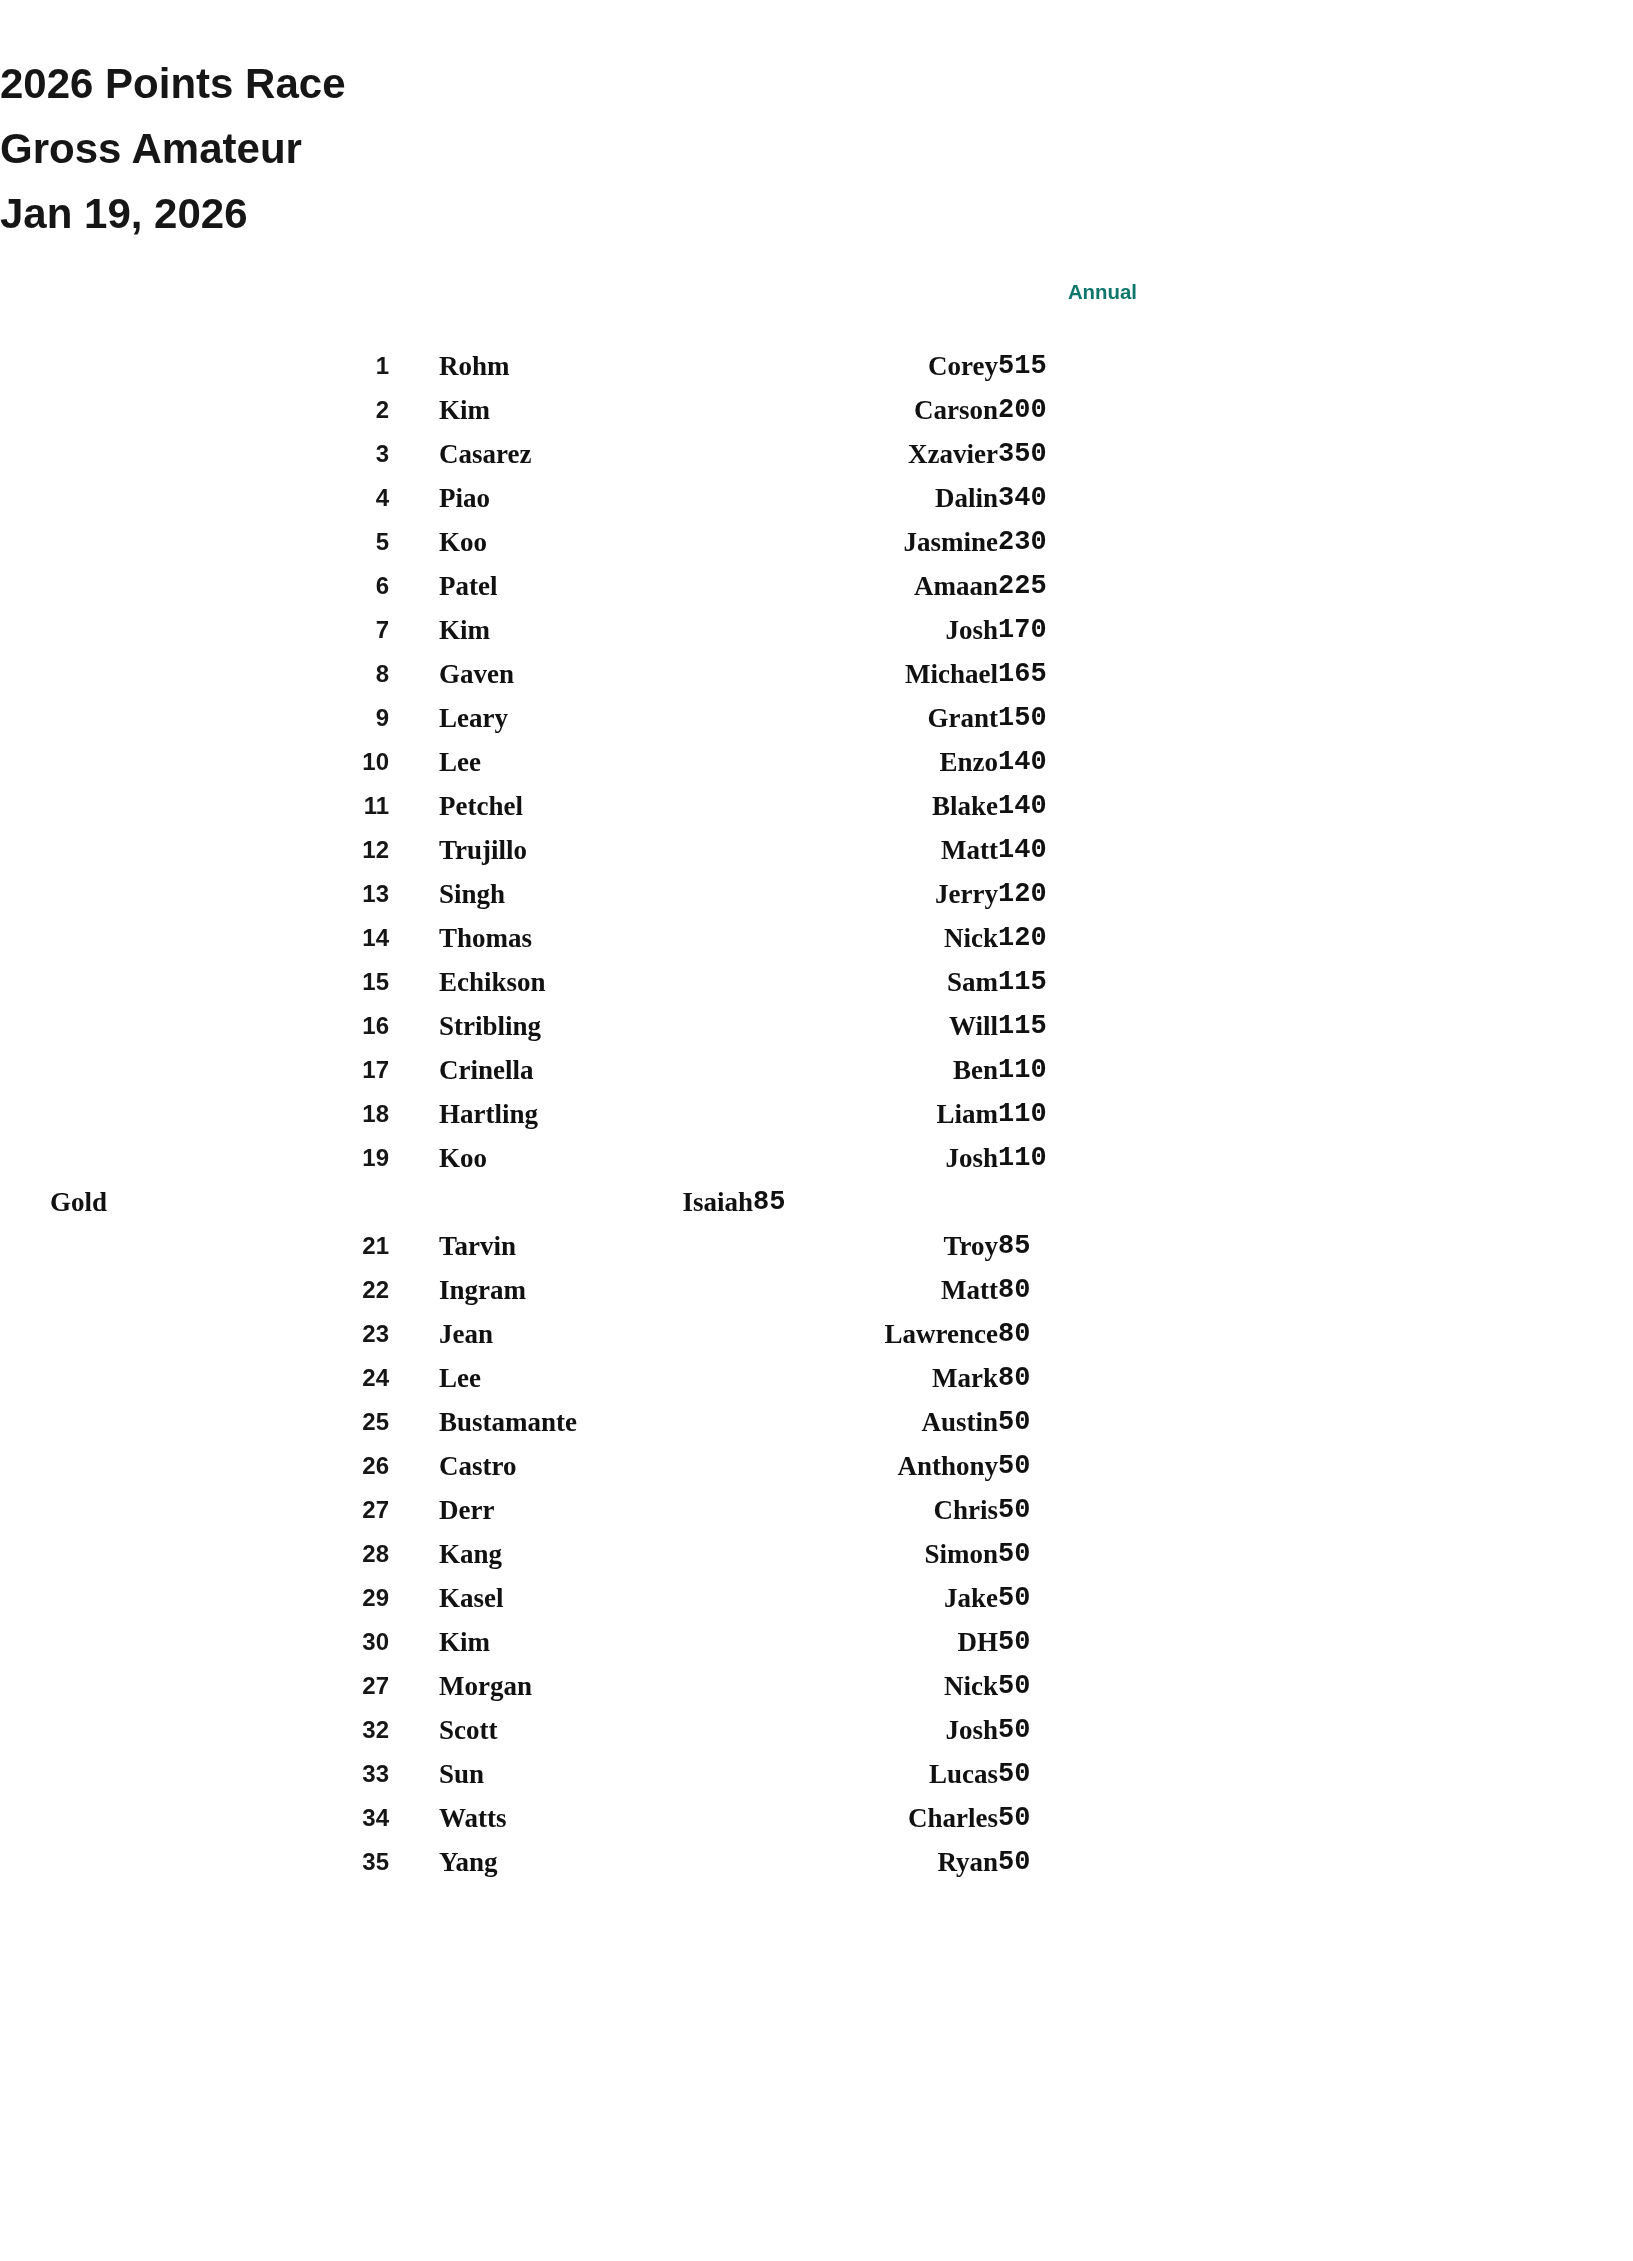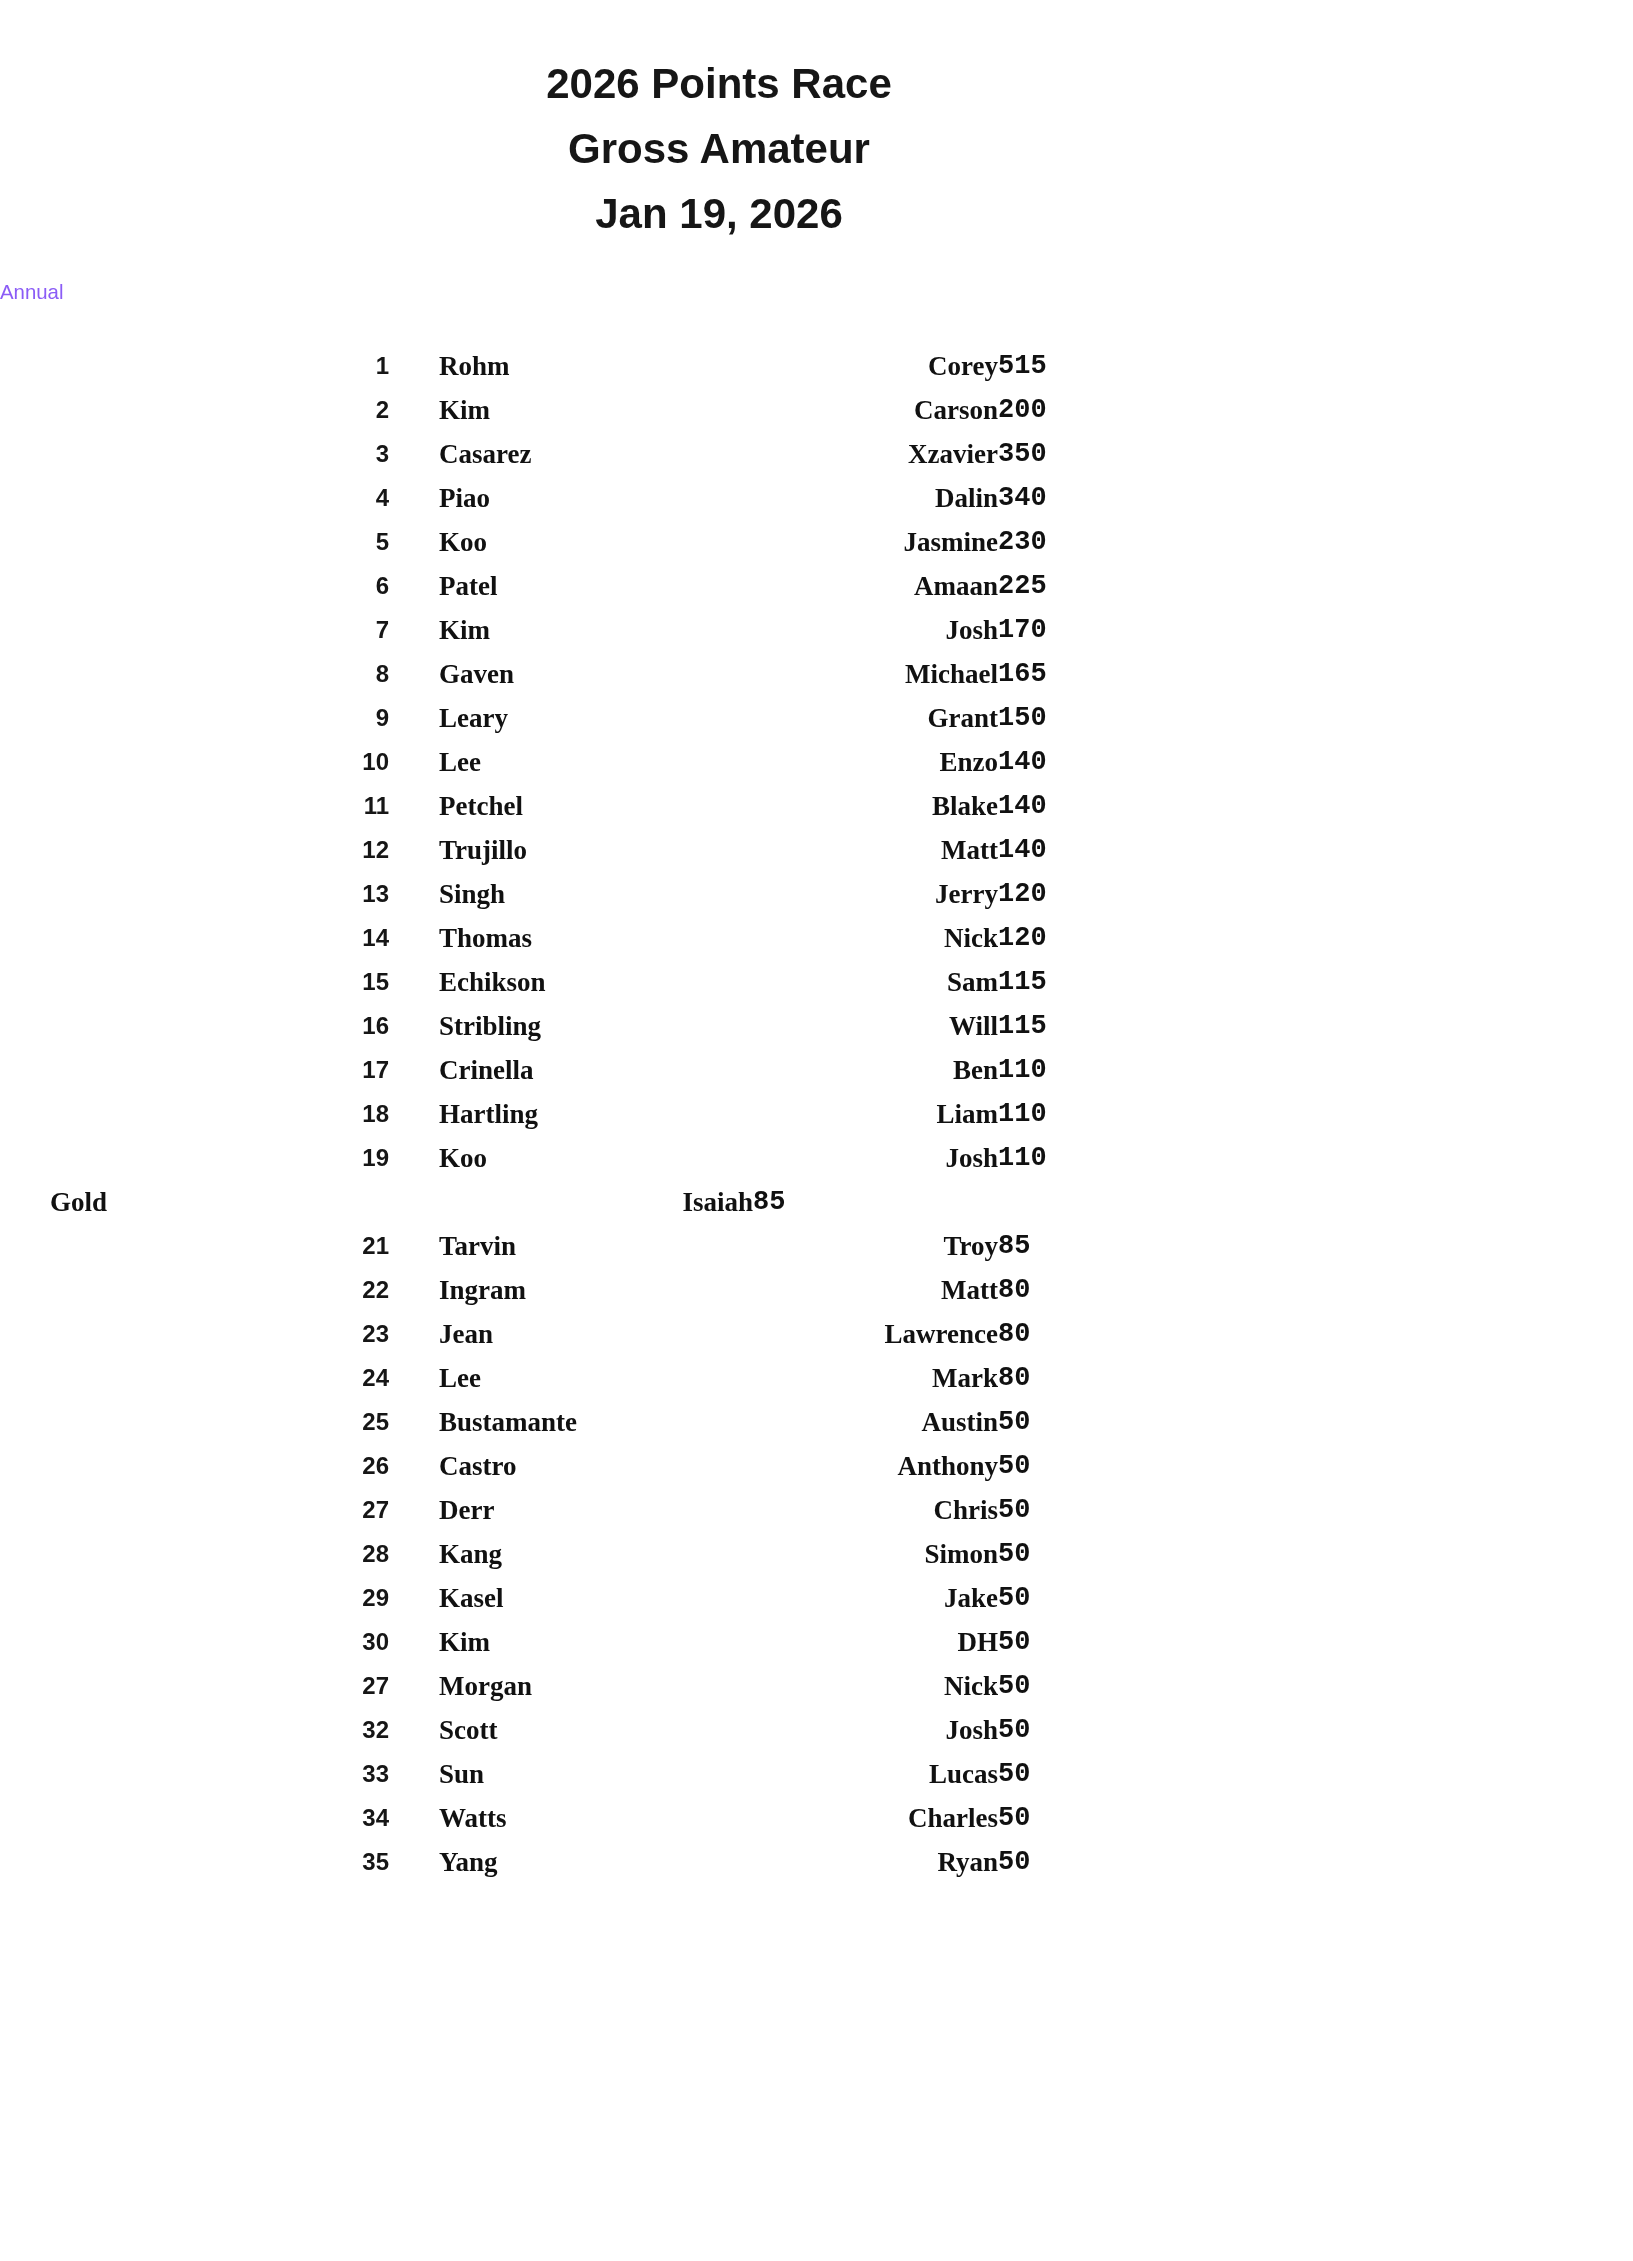--- a/index.html
+++ b/index.html
@@ -14,40 +14,40 @@
     background: #ffffff;
     font-family: "Liberation Serif", serif;
     color: #111111;
     overflow: hidden;
   }
   .title-block {
     position: absolute;
     top: 51px;
     left: 0;
     width: 1438px; 
-    text-align: center;
+    text-align: left;
   }
   .title-line {
     margin: 0;
     font-family: "Liberation Sans", sans-serif;
     font-weight: 700;
     font-size: 42px;
     line-height: 65px;
     color: #161616;
   }
   .annual-header {
     position: absolute;
     top: 281px;
     left: 0;
     width: 1137px;
-    text-align: left;
+    text-align: right;
     font-family: "Liberation Sans", sans-serif;
-    font-weight: 400;
+    font-weight: 700;
     font-size: 20.4px;
-    color: #8b5cf6;
+    color: #0f766e;
   }
   .standings {
     position: absolute;
     top: 344px;
     left: 0;
     width: 1634px;
   }
   .row {
     display: grid;
     grid-template-columns: 389px 364px 245px 132px;

